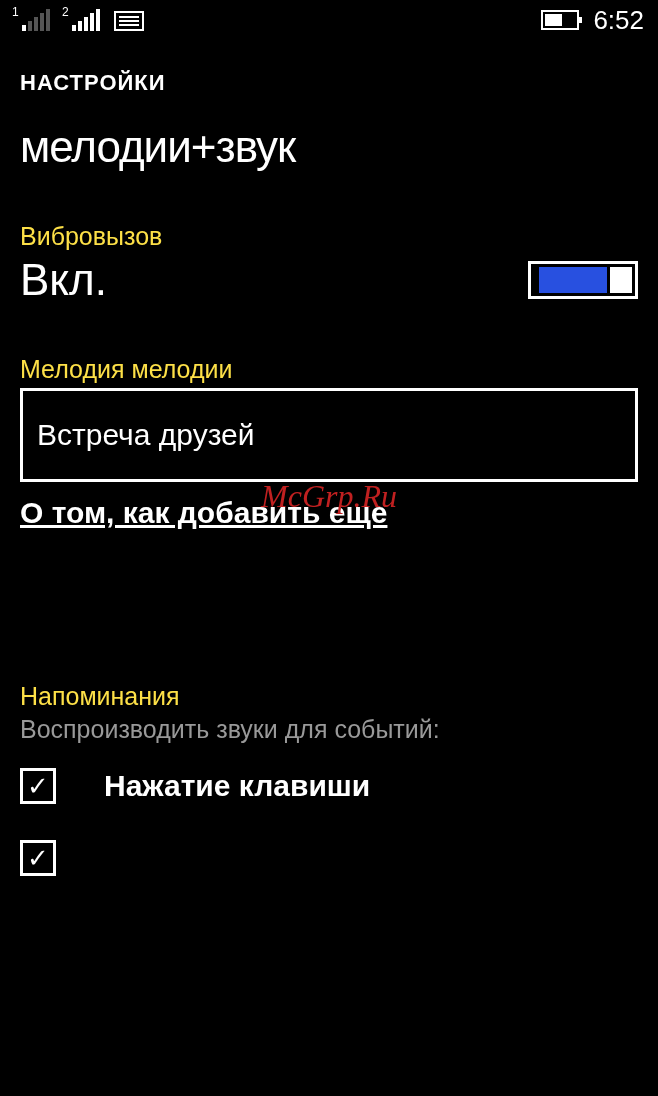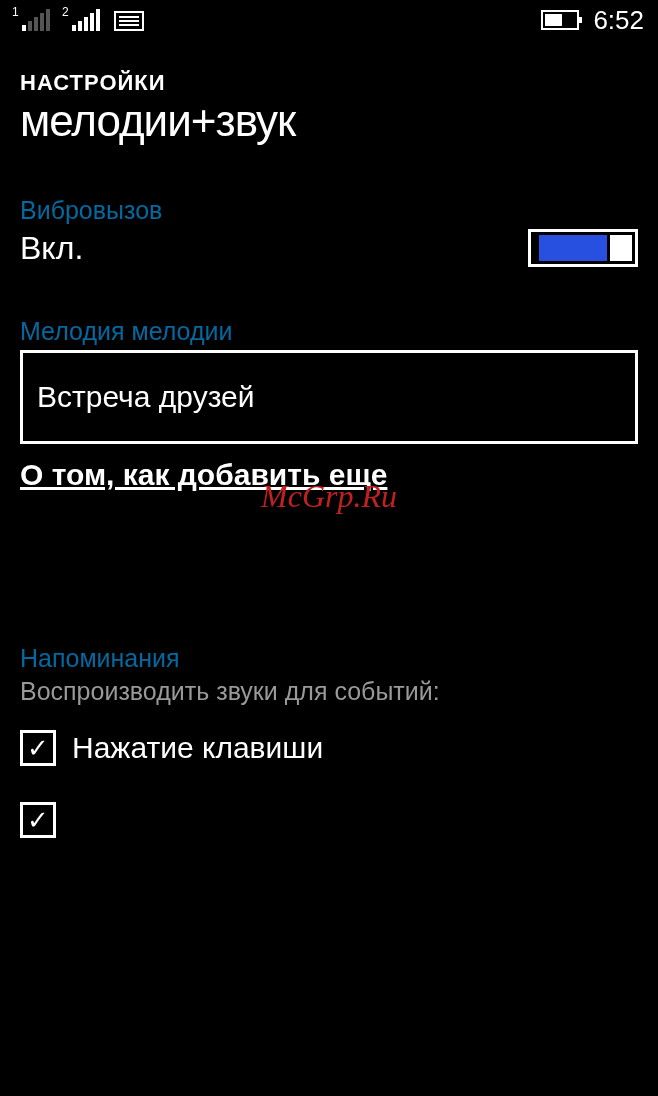--- a/index.html
+++ b/index.html
@@ -103,42 +103,42 @@
       font-weight: 300;
     }
     .content {
       padding: 0 20px;
     }
     .breadcrumb {
       font-size: 22px;
       font-weight: 600;
       letter-spacing: 1px;
       margin-top: 30px;
-      margin-bottom: 0;
+      margin-bottom: 26px;
     }
     .page-title {
       font-size: 44px;
       font-weight: 300;
       letter-spacing: -1px;
       white-space: nowrap;
       margin-bottom: 50px;
     }
     .setting-label {
       font-size: 25px;
-      color: #0369a1;
+      color: #fde047;
       margin-bottom: 4px;
     }
     .toggle-row {
       display: flex;
       justify-content: space-between;
       align-items: center;
       margin-bottom: 50px;
     }
     .toggle-value {
-      font-size: 32px;
+      font-size: 44px;
       font-weight: 300;
     }
     .toggle-switch {
       width: 110px;
       height: 38px;
       border: 3px solid #fff;
       display: flex;
       padding: 3px;
       justify-content: flex-end;
       gap: 3px;
@@ -193,21 +193,22 @@
       height: 36px;
       border: 3px solid #fff;
       display: flex;
       align-items: center;
       justify-content: center;
       font-size: 26px;
       line-height: 1;
     }
     .checkbox-label {
       font-size: 30px;
-      font-weight: 400;
+      font-weight: 700;
+      margin-left: 32px;
     }
     .events-label {
       font-size: 25px;
       color: #999;
       margin-bottom: 24px;
     }
   </style>
 </head>
 <body>
 

